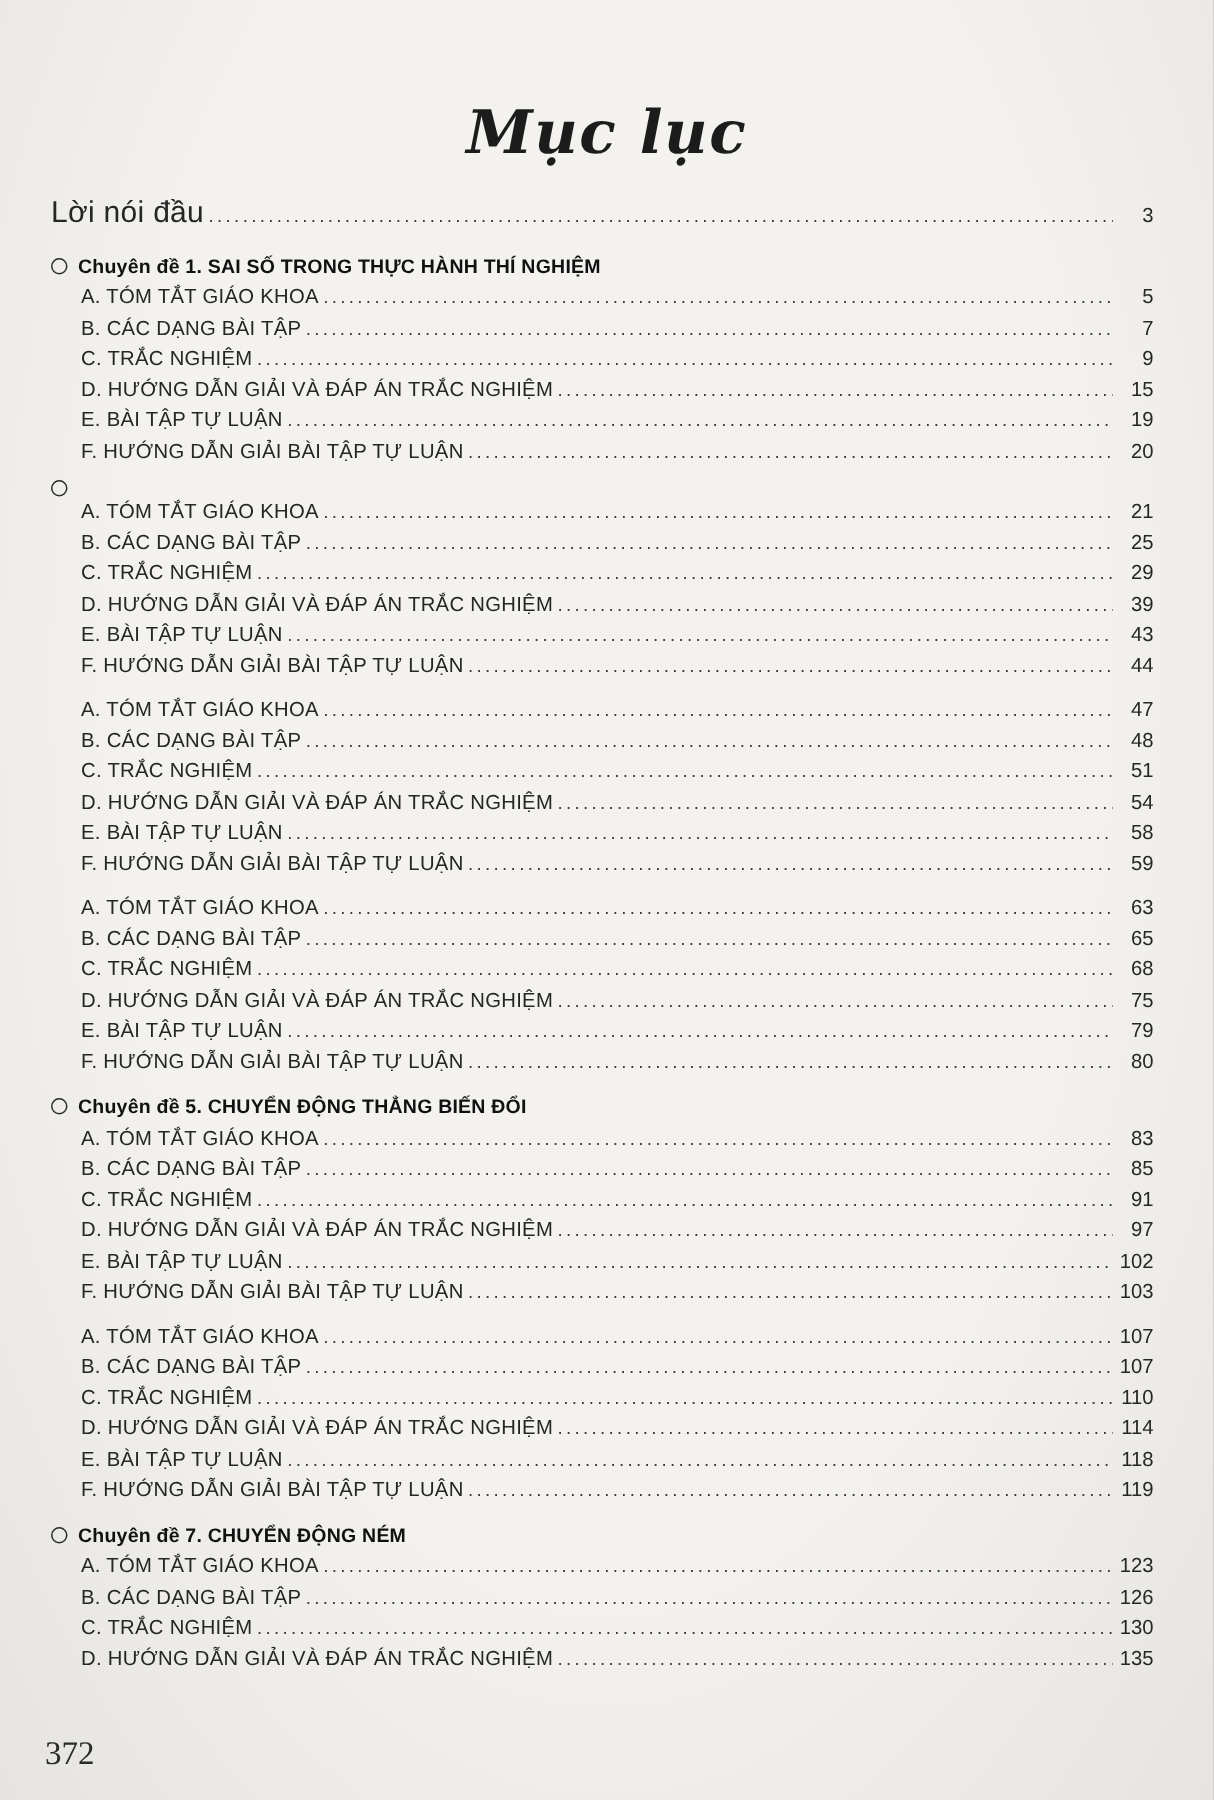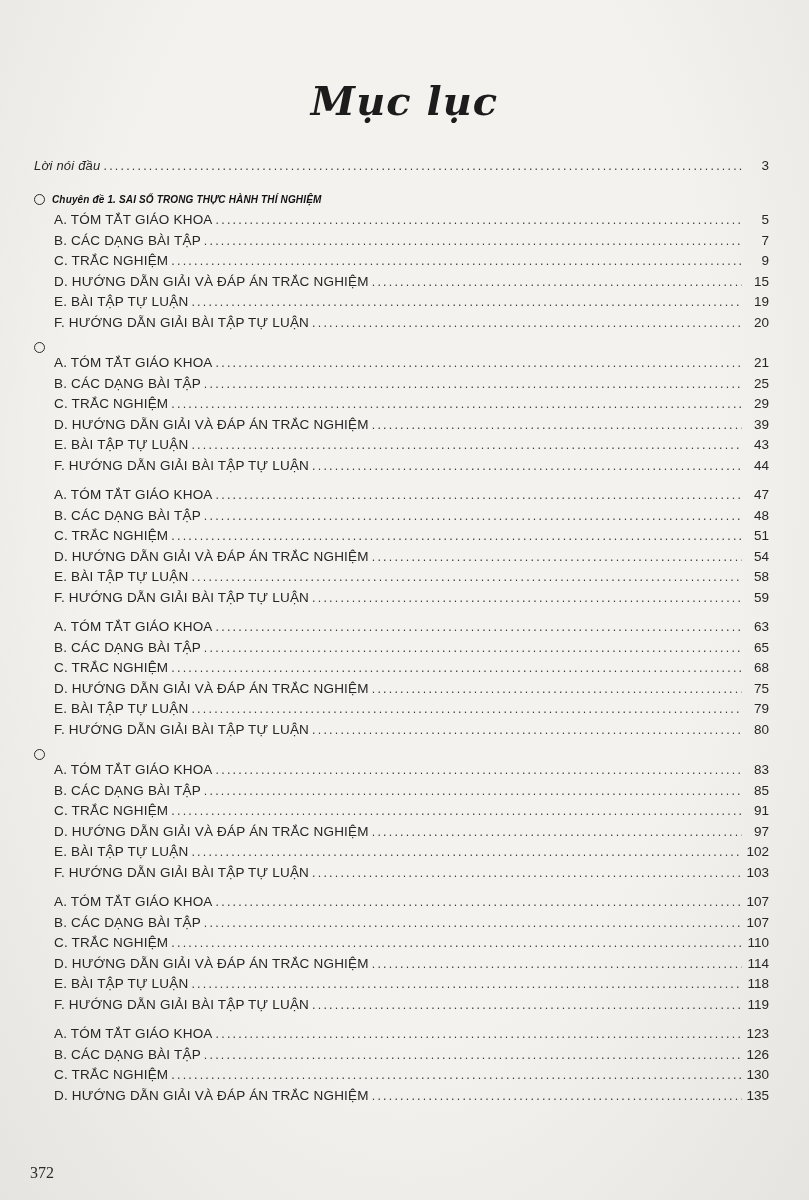--- a/index.html
+++ b/index.html
@@ -12,21 +12,21 @@
     width: 809px;
     height: 1200px;
     margin: 0 auto;
     background: radial-gradient(ellipse at 50% 38%, #f3f2ef 55%, #e5e4e0 100%);
     font-family: "Liberation Sans", sans-serif;
     color: #232323;
     overflow: hidden;
     box-sizing: border-box;
   }
   .doc-title {
-    margin: 12px;
+    margin: 0;
     padding-top: 65px;
     text-align: center;
     font-family: "DejaVu Serif", serif;
     font-style: italic;
     font-weight: bold;
     font-size: 40px;
     letter-spacing: 1px;
     color: #1c1c1c;
   }
   .toc {
@@ -37,39 +37,37 @@
     align-items: baseline;
     line-height: 20.5px;
     font-size: 13.5px;
     color: #262626;
   }
   .entry .label {
     white-space: nowrap;
     letter-spacing: 0.2px;
   }
   .preface .label {
-    font-style: italic;
-    font-size: 13px;
+    font-size: 20px;
     text-align: right;
   }
   .chapter {
     margin-top: 9px;
   }
   .chapter:first-of-type {
     margin-top: 12px;
   }
   .chapter-heading {
     display: flex;
     align-items: center;
     line-height: 21.5px;
-    font-size: 10px;
+    font-size: 13px;
     font-weight: bold;
     color: #111;
     letter-spacing: 0.15px;
-    font-style: italic;
   }
   .circle {
     display: inline-block;
     width: 9px;
     height: 9px;
     border: 1.6px solid #2b2b2b;
     border-radius: 50%;
     margin-right: 7px;
     flex: none;
   }
@@ -94,21 +92,21 @@
     min-width: 24px;
     text-align: right;
     font-size: 13.5px;
     color: #262626;
   }
   .footer-page-number {
     position: absolute;
     left: 30px;
     bottom: 18px;
     font-family: "Liberation Serif", serif;
-    font-size: 16px;
+    font-size: 22px;
     color: #2b2b2b;
   }
 </style>
 </head>
 <body>
 
 <div class="scan-page">
   <h1 class="doc-title">Mục lục</h1>
 
   <div class="toc">
@@ -249,20 +247,21 @@
           </div>
           <div class="entry">
             <span class="label">F. HƯỚNG DẪN GIẢI BÀI TẬP TỰ LUẬN</span>
             <span class="dots"></span>
             <span class="pagenum">80</span>
           </div>
         </section>
         <section class="chapter">
           <div class="chapter-heading">
             <span class="circle"></span>
+            <span class="chapter-title">Chuyên đề 5. CHUYỂN ĐỘNG THẲNG BIẾN ĐỔI</span>
           </div>
           <div class="entry">
             <span class="label">A. TÓM TẮT GIÁO KHOA</span>
             <span class="dots"></span>
             <span class="pagenum">83</span>
           </div>
           <div class="entry">
             <span class="label">B. CÁC DẠNG BÀI TẬP</span>
             <span class="dots"></span>
             <span class="pagenum">85</span>
@@ -314,20 +313,24 @@
             <span class="dots"></span>
             <span class="pagenum">118</span>
           </div>
           <div class="entry">
             <span class="label">F. HƯỚNG DẪN GIẢI BÀI TẬP TỰ LUẬN</span>
             <span class="dots"></span>
             <span class="pagenum">119</span>
           </div>
         </section>
         <section class="chapter">
+          <div class="chapter-heading">
+            <span class="circle"></span>
+            <span class="chapter-title">Chuyên đề 7. CHUYỂN ĐỘNG NÉM</span>
+          </div>
           <div class="entry">
             <span class="label">A. TÓM TẮT GIÁO KHOA</span>
             <span class="dots"></span>
             <span class="pagenum">123</span>
           </div>
           <div class="entry">
             <span class="label">B. CÁC DẠNG BÀI TẬP</span>
             <span class="dots"></span>
             <span class="pagenum">126</span>
           </div>

